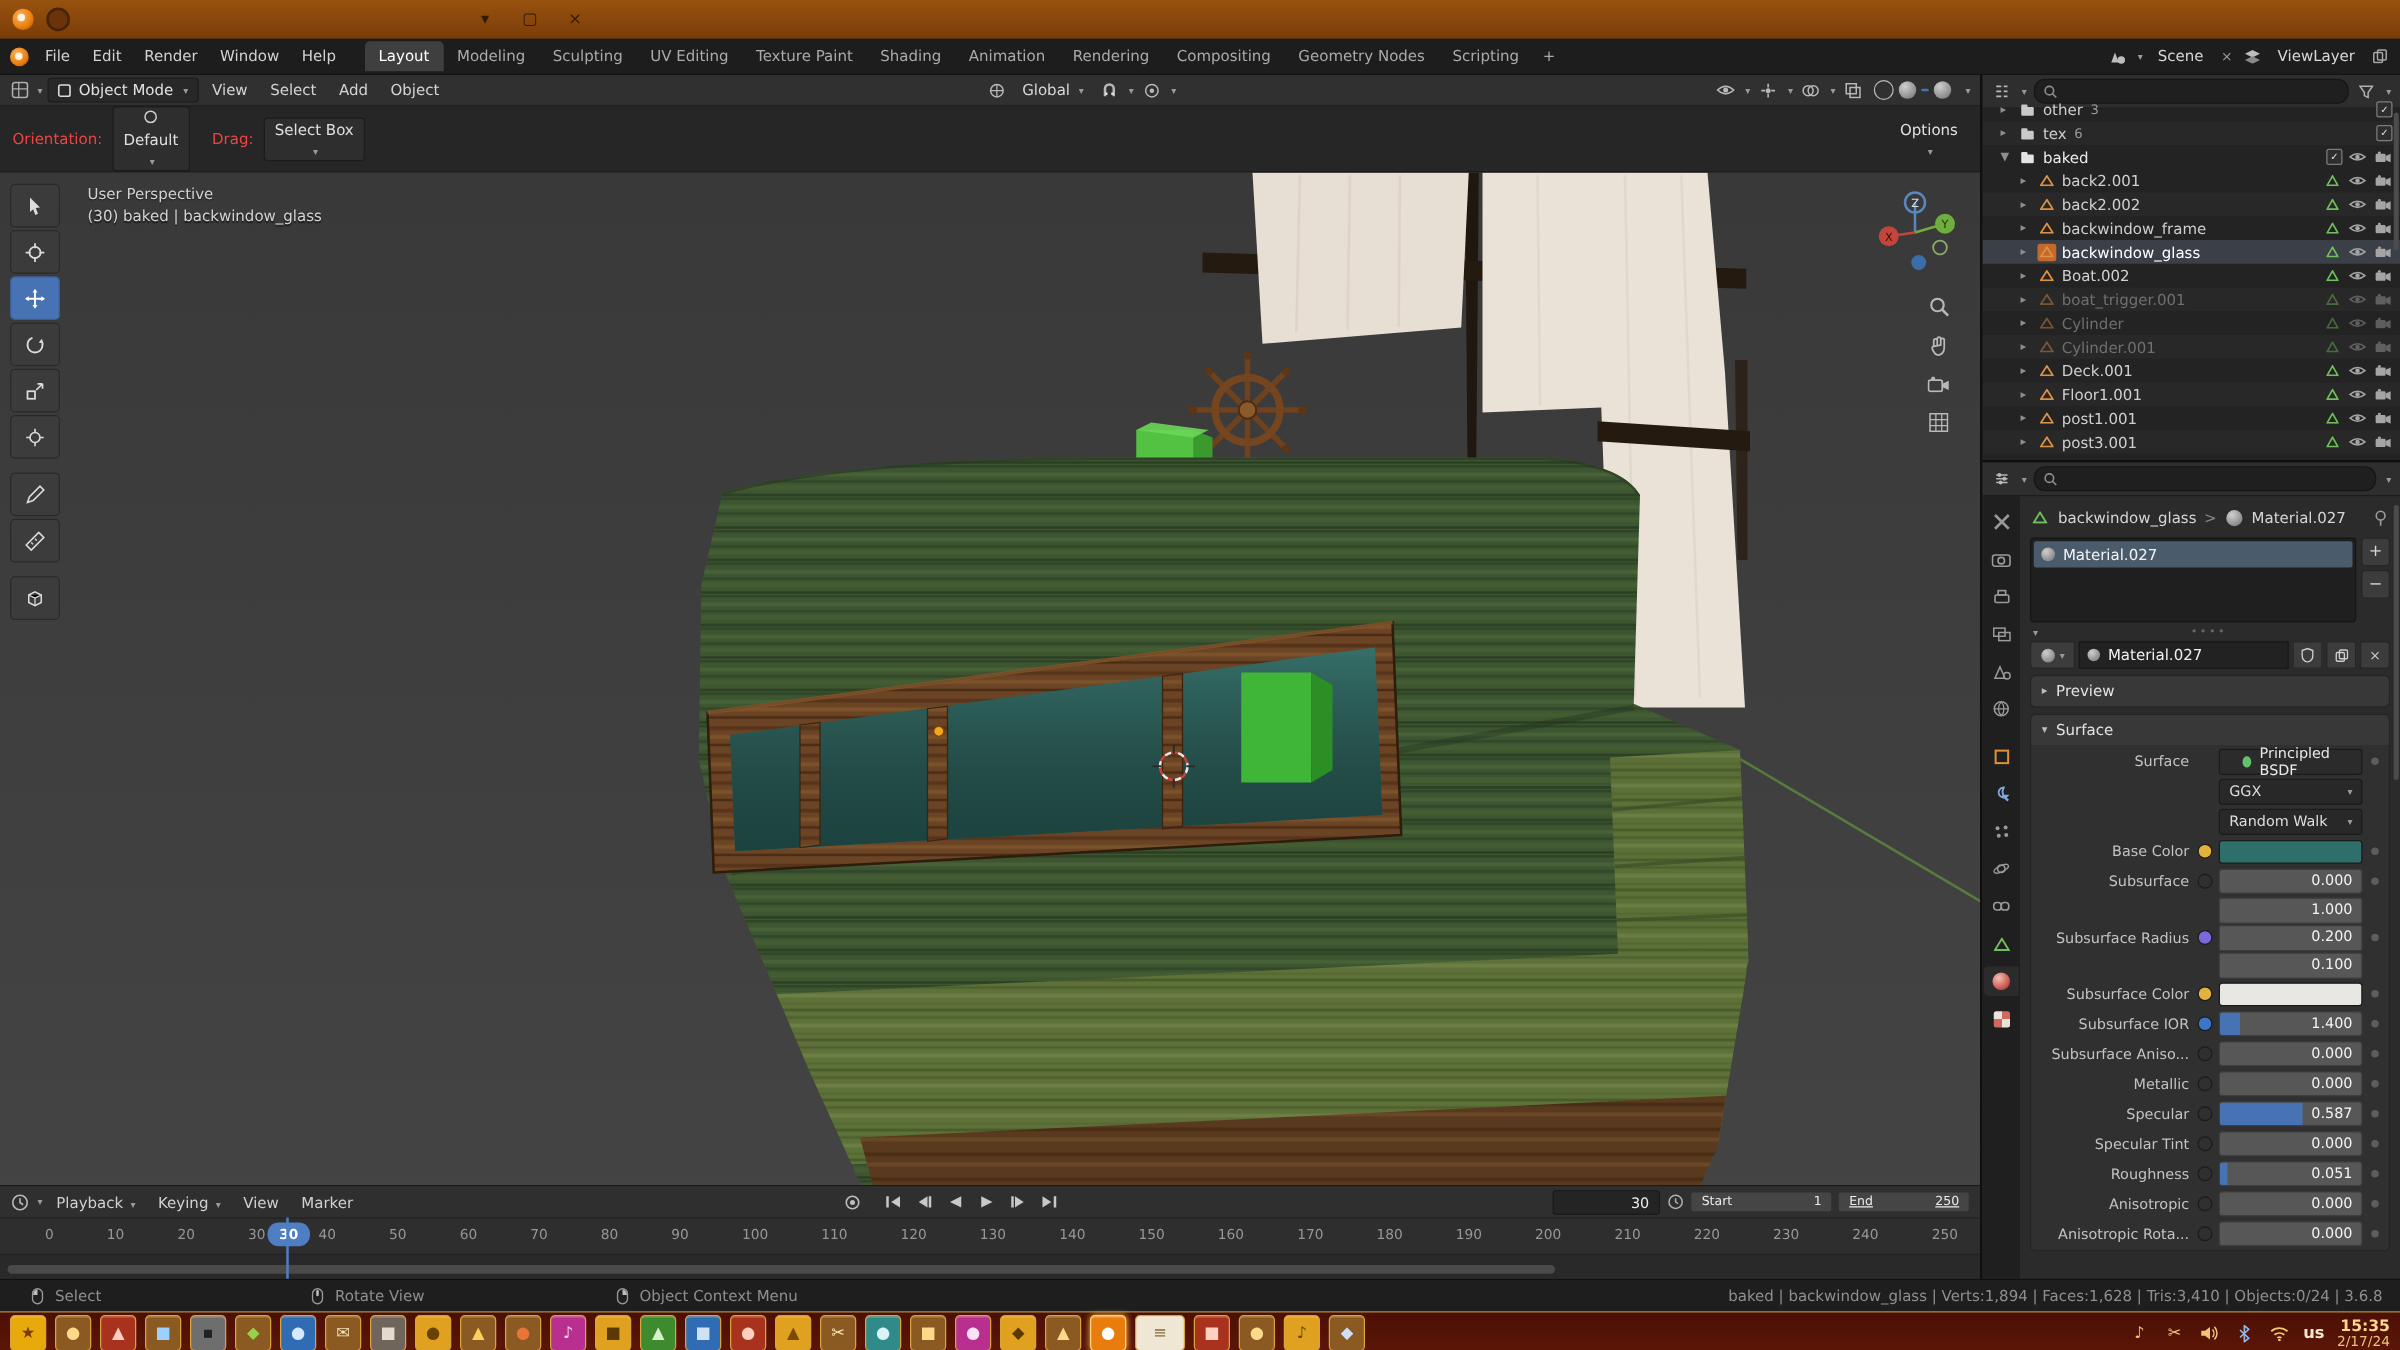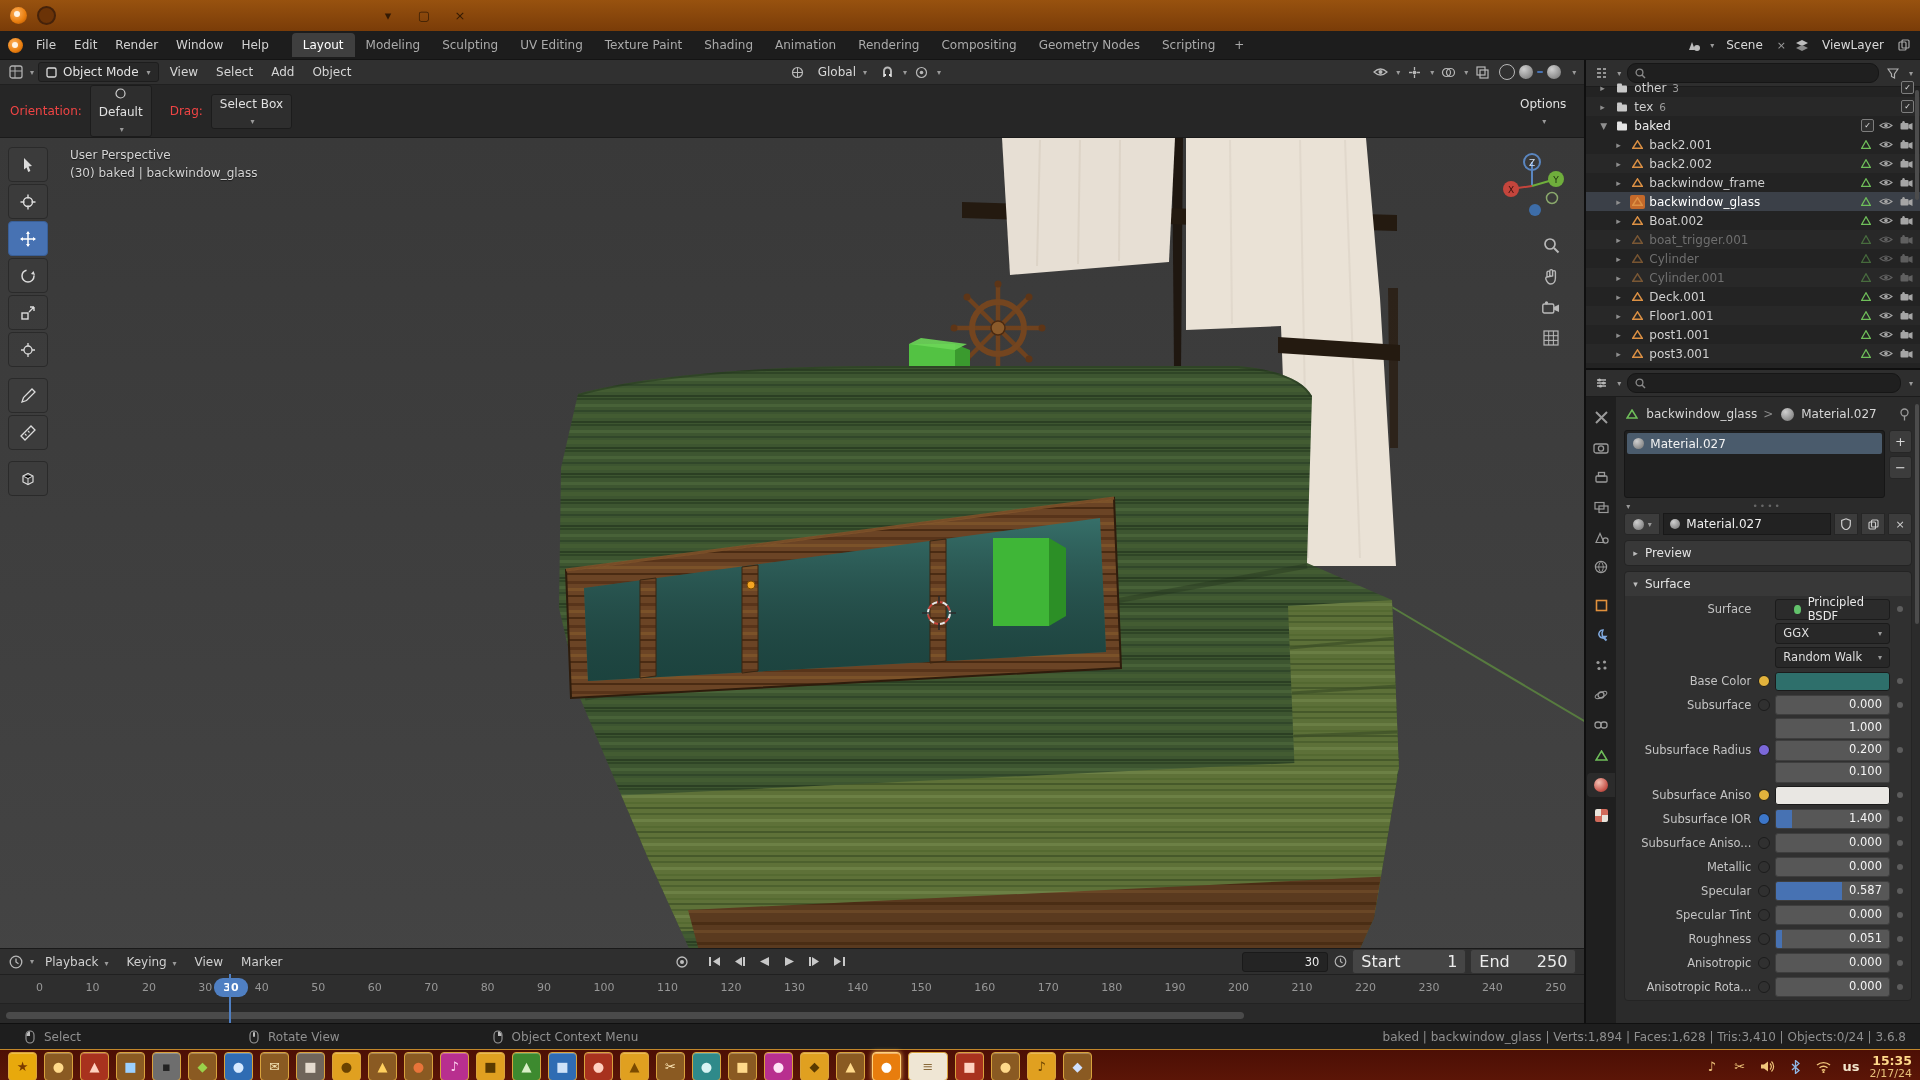--- a/index.html
+++ b/index.html
@@ -62,21 +62,21 @@
   .navstack{position:absolute;right:22px;top:96px;display:flex;flex-direction:column;gap:9px;opacity:.85;}
   .nav-ic{width:22px;height:22px;display:flex;align-items:center;justify-content:center;}
 
   
   .timeline{flex:0 0 73px;background:#2c2c2c;position:relative;border-top:1px solid #1a1a1a;}
   .tl-header{height:25px;display:flex;align-items:center;background:#2f2f2f;border-bottom:1px solid #202020;font-size:12px;padding:0 8px;gap:4px;}
   .tl-menu{padding:2px 7px;color:#d0d0d0;}
   .transport{display:flex;align-items:center;gap:7px;margin:0 10px;}
   .tbtn{width:18px;height:15px;display:flex;align-items:center;justify-content:center;}
   .frame-field{width:68px;background:#242424;border:1px solid #1a1a1a;border-radius:3px;color:#ededed;font-size:11.5px;text-align:right;padding:2px 8px;}
-  .se-field{display:flex;justify-content:space-between;background:#454545;border:1px solid #303030;border-radius:3px;color:#ececec;font-size:16px;padding:2px 8px;}
+  .se-field{display:flex;justify-content:space-between;background:#454545;border:1px solid #303030;border-radius:3px;color:#ececec;font-size:10px;padding:2px 8px;}
   .tl-ruler{height:28px;background:#2e2e2e;position:relative;border-bottom:1px solid #222;}
   .ticks{position:absolute;left:36px;right:18px;top:6px;display:flex;justify-content:space-between;font-size:11px;color:#979797;}
   .playhead{position:absolute;left:214px;top:3px;width:34px;height:19px;background:#4f7fc2;border-radius:9px;color:#fff;font-size:11px;display:flex;align-items:center;justify-content:center;font-weight:bold;}
   .ph-line{position:absolute;left:229px;top:25px;bottom:0;width:2px;background:#4f7fc2;}
   .tl-tracks{height:19px;background:#292929;position:relative;}
   .hscroll{position:absolute;left:6px;right:340px;bottom:4px;height:7px;background:#4a4a4a;border-radius:4px;}
 
   
   .outliner{flex:0 0 308px;display:flex;flex-direction:column;background:#232323;overflow:hidden;border-bottom:2px solid #0f0f0f;position:relative;}
   .outl-header{flex:0 0 26px;background:#2e2e2e;display:flex;align-items:center;gap:6px;padding:0 7px;border-bottom:1px solid #1c1c1c;}
@@ -618,21 +618,21 @@
           <span class="icon16">
             <svg width="13" height="13">
                 <circle cx="6.5" cy="6.5" r="5.3" fill="none" stroke="#b0b0b0" stroke-width="1.2"></circle>
                 <path d="M6.5,3.5 V6.5 l2,1.5" stroke="#b0b0b0" stroke-width="1.2" fill="none"></path>
               </svg>
           </span>
           <span class="se-field" style="width:96px;">
               <span>Start</span>
               <span>1</span>
             </span>
-          <span class="se-field" style="width:88px;">
+          <span class="se-field" style="width:88px;text-decoration:underline;">
               <span>End</span>
               <span>250</span>
             </span>
         </div>
         <div class="tl-ruler">
           <div class="ticks">
               <span class="tick"><span>0</span></span>
               <span class="tick"><span>10</span></span>
               <span class="tick"><span>20</span></span>
               <span class="tick"><span>30</span></span>
@@ -1320,21 +1320,21 @@
                       <span class="pval">0.200</span>
                     </span>
                   <span class="tfield">
                       <span class="pval">0.100</span>
                     </span>
                 </span>
                 <span class="rdot"></span>
               </div>
 
               <div class="prow">
-                <span class="plabel">Subsurface Aniso</span>
+                <span class="plabel">Subsurface Color</span>
                 <span class="pdot" style="background: rgb(226, 179, 60);"></span>
                 <span class="pswatch" style="background: rgb(233, 231, 227);"></span>
                 <span class="rdot"></span>
               </div>
 
               <div class="prow">
                 <span class="plabel">Subsurface IOR</span>
                 <span class="pdot" style="background: rgb(60, 118, 201);"></span>
                 <span class="pfield">
                     <span class="pfill" style="width: 14%;"></span>

